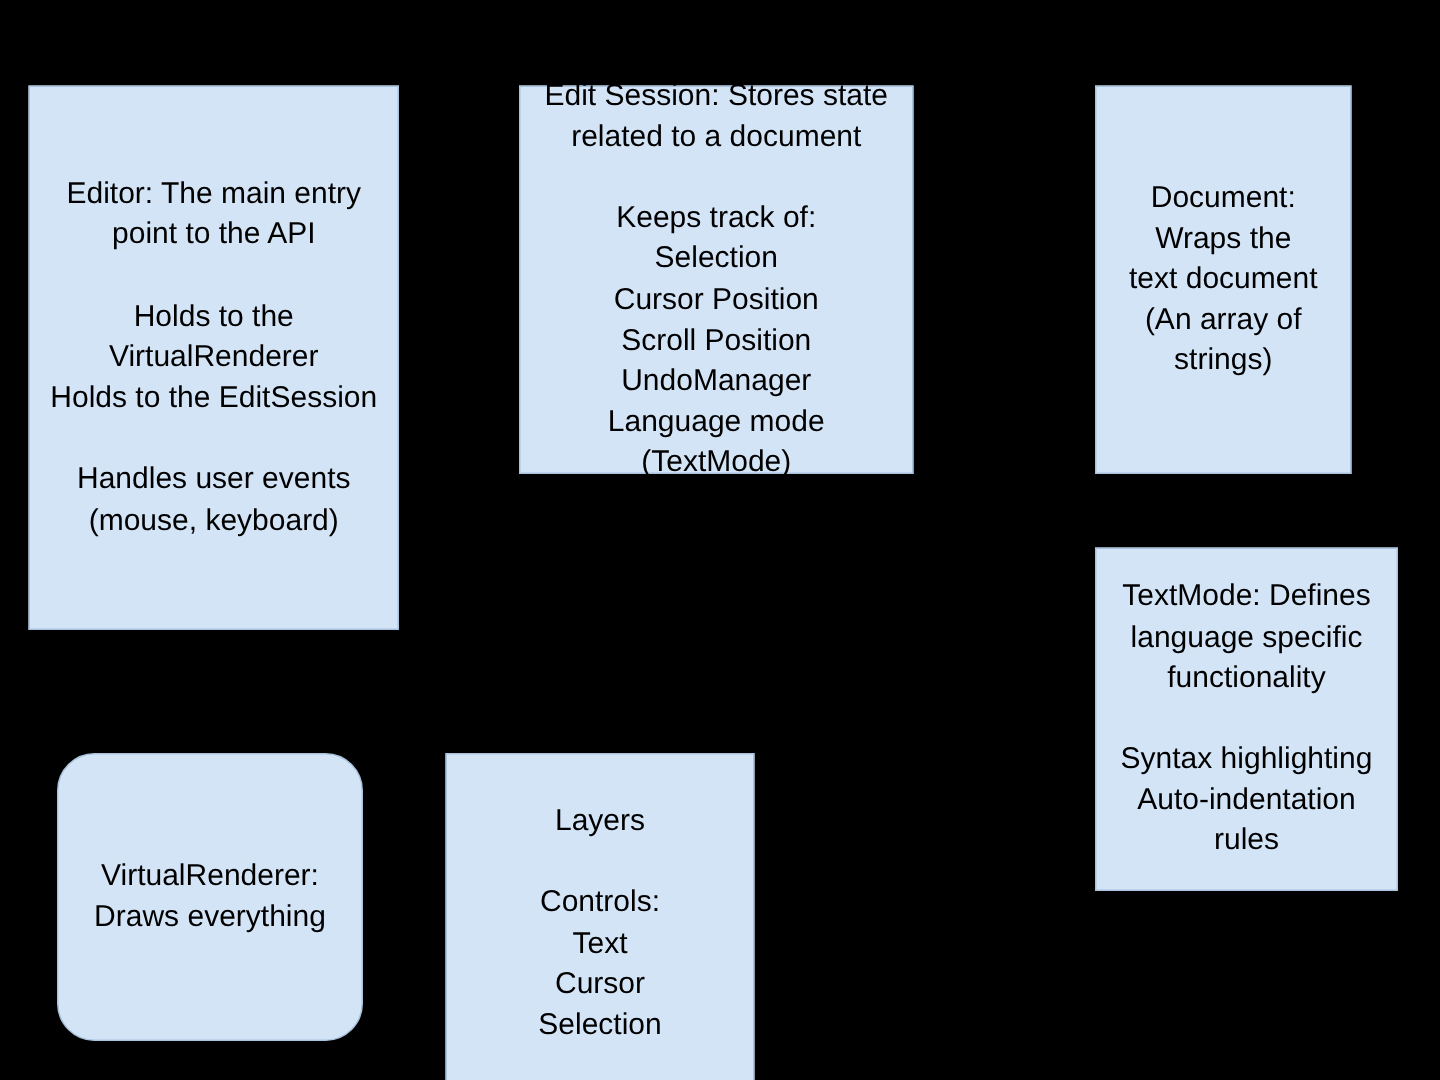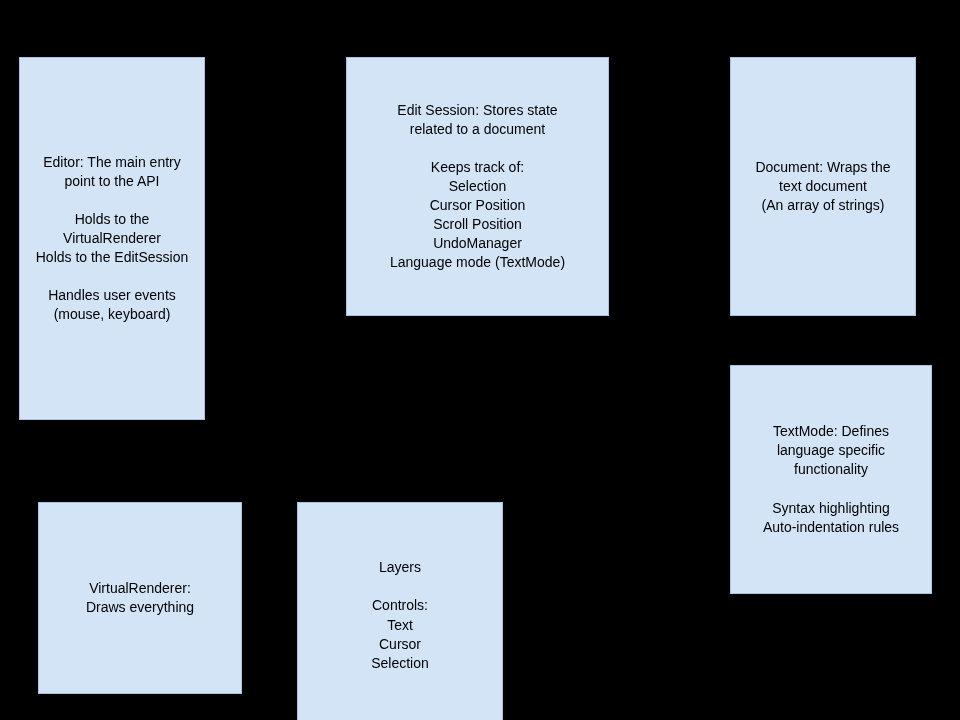--- a/index.html
+++ b/index.html
@@ -22,30 +22,30 @@
     color: #000000;
     display: flex;
     align-items: center;
     justify-content: center;
     text-align: center;
     box-sizing: border-box;
   }
   .node-text {
     white-space: pre-line;
     line-height: 1.36;
-    font-size: 14px;
+    font-size: 20px;
     padding: 0 6px;
   }
 </style>
 </head>
 <body>
 
 <div id="canvas">
 
-  <div class="node" style="left:19px; top:57px; width:186px; height:363px;">
+  <div class="node" style="left:19px; top:57px; width:247px; height:363px;">
     <div class="node-text">Editor: The main entry
 point to the API
 
 Holds to the
 VirtualRenderer
 Holds to the EditSession
 
 Handles user events
 (mouse, keyboard)</div>
   </div>
@@ -55,36 +55,36 @@
 related to a document
 
 Keeps track of:
 Selection
 Cursor Position
 Scroll Position
 UndoManager
 Language mode (TextMode)</div>
   </div>
 
-  <div class="node" style="left:730px; top:57px; width:186px; height:259px;">
+  <div class="node" style="left:730px; top:57px; width:171px; height:259px;">
     <div class="node-text">Document: Wraps the
 text document
 (An array of strings)</div>
   </div>
 
   <div class="node" style="left:730px; top:365px; width:202px; height:229px;">
     <div class="node-text">TextMode: Defines
 language specific
 functionality
 
 Syntax highlighting
 Auto-indentation rules</div>
   </div>
 
-  <div class="node" style="left:38px; top:502px; width:204px; height:192px;">
+  <div class="node" style="left:38px; top:502px; width:204px; height:192px;border-radius:25px;">
     <div class="node-text">VirtualRenderer:
 Draws everything</div>
   </div>
 
   <div class="node" style="left:297px; top:502px; width:206px; height:227px;">
     <div class="node-text">Layers
 
 Controls:
 Text
 Cursor

